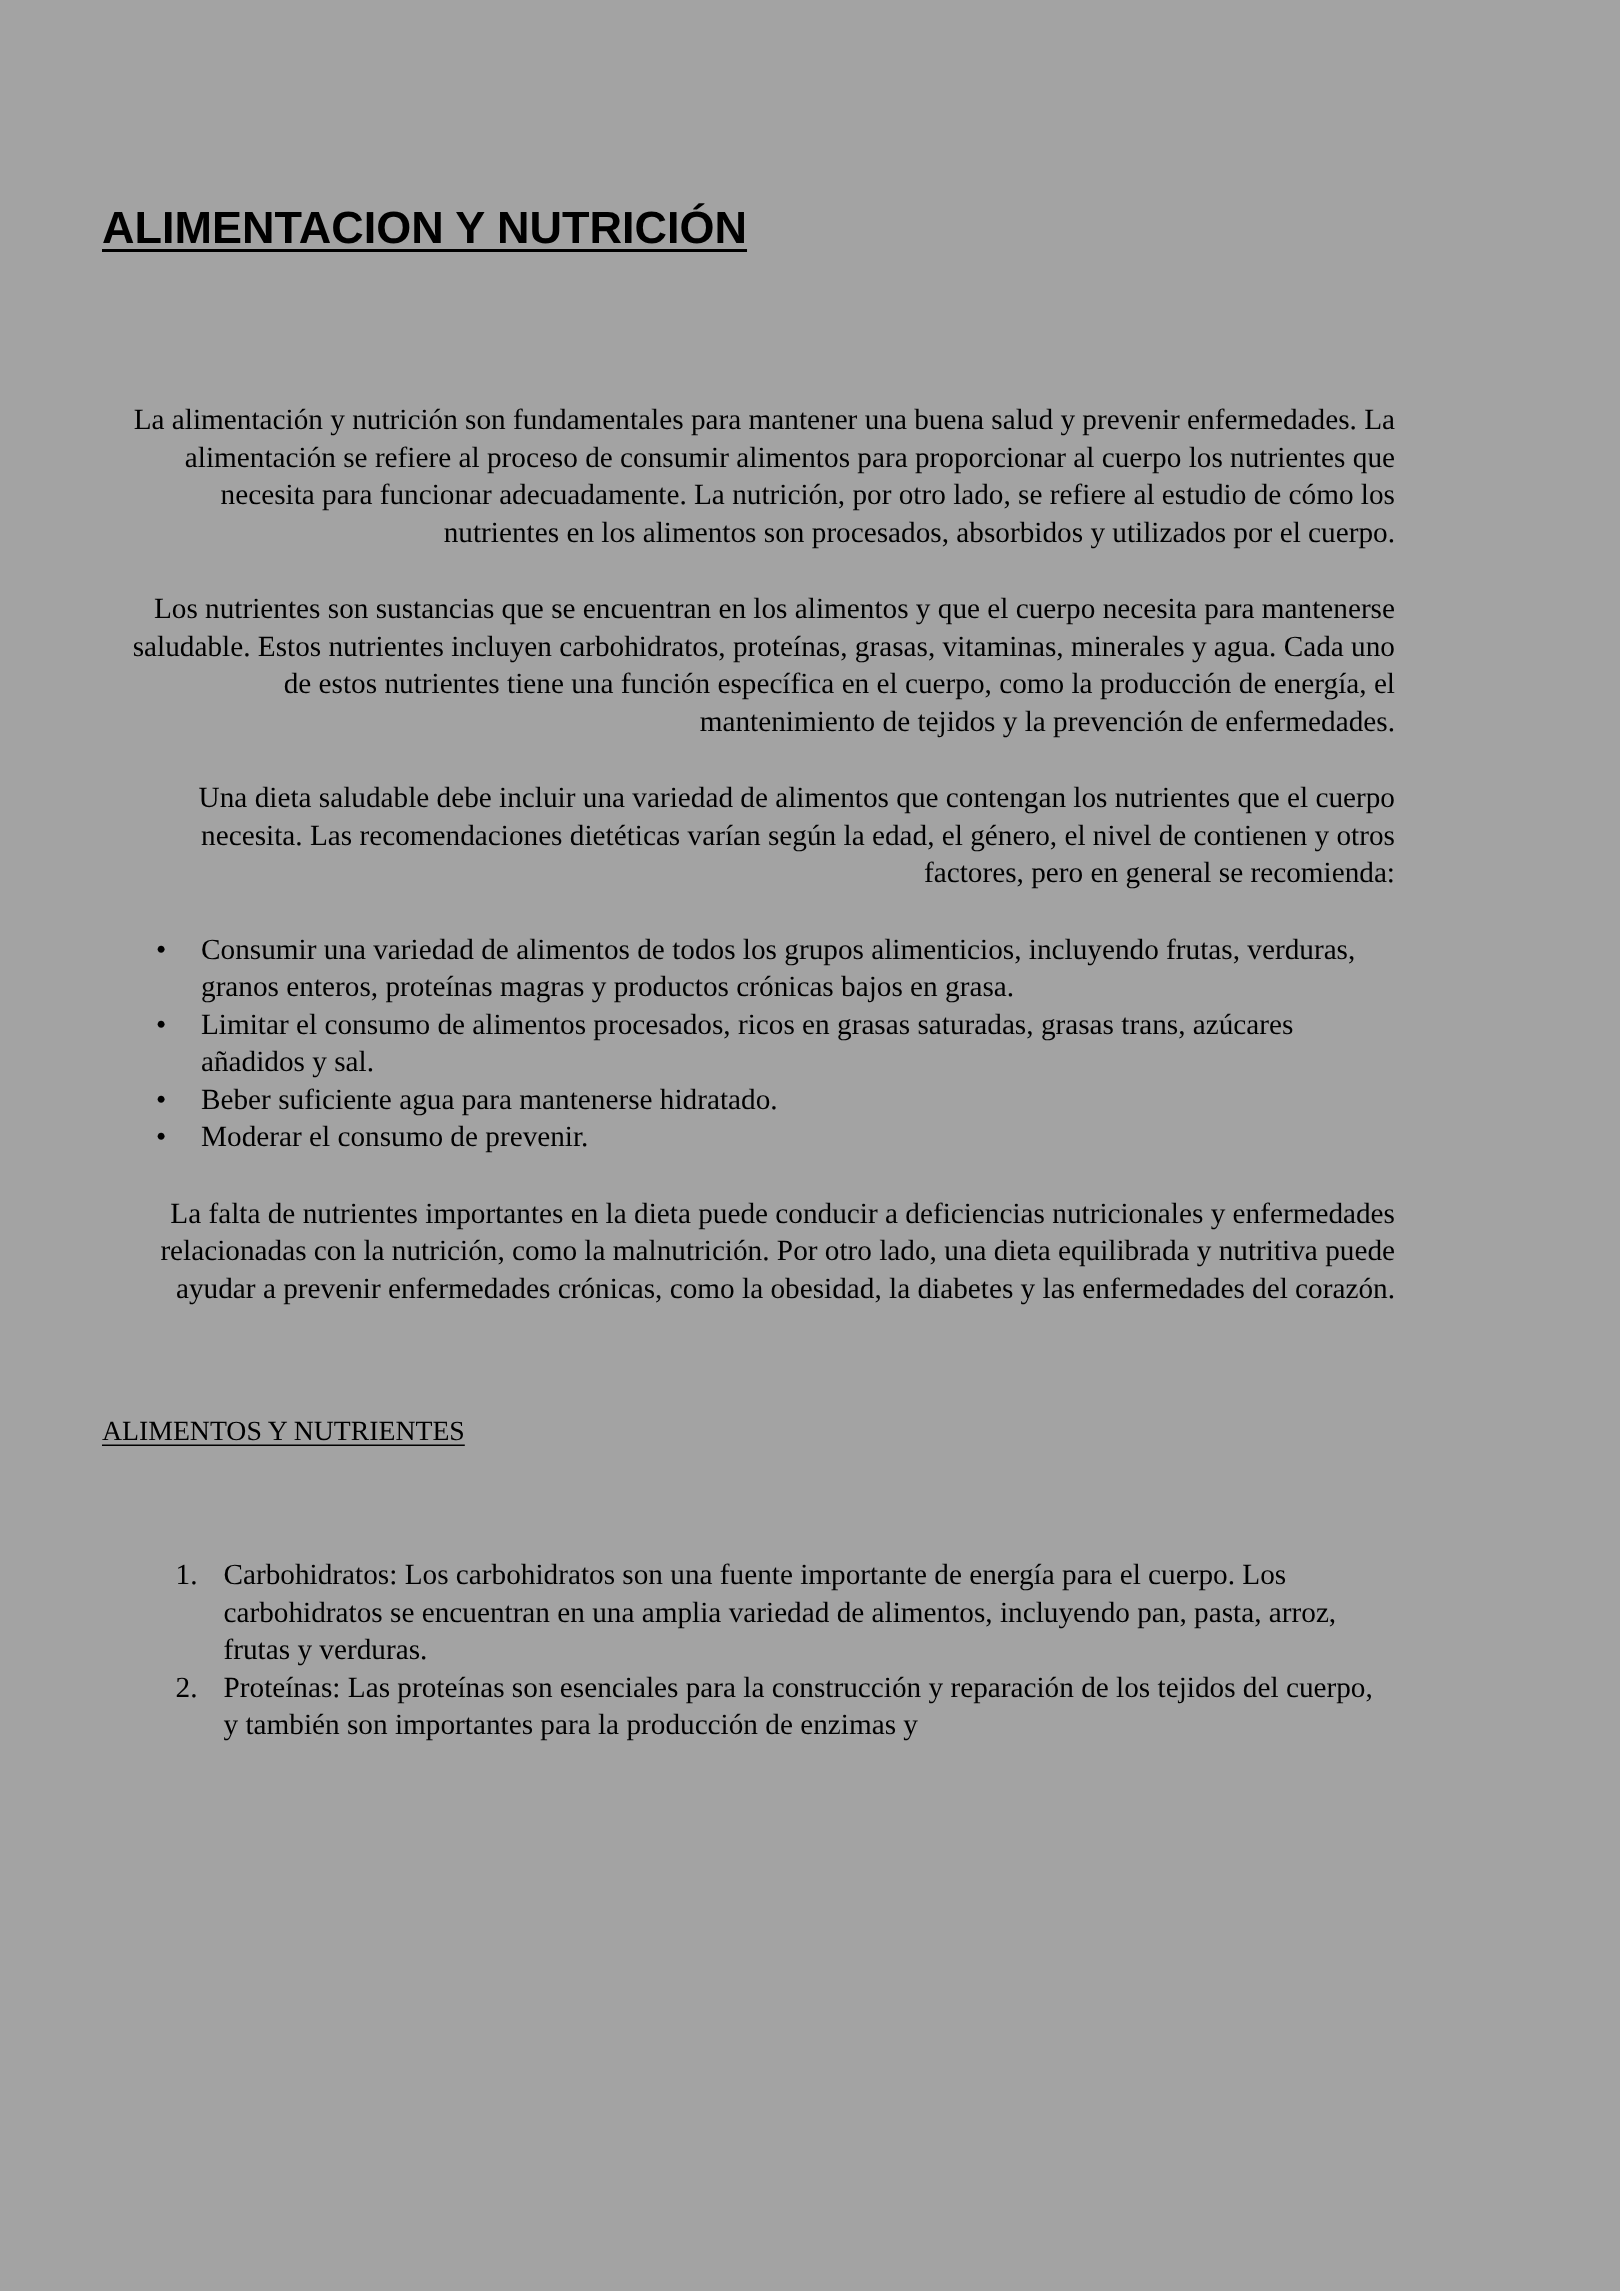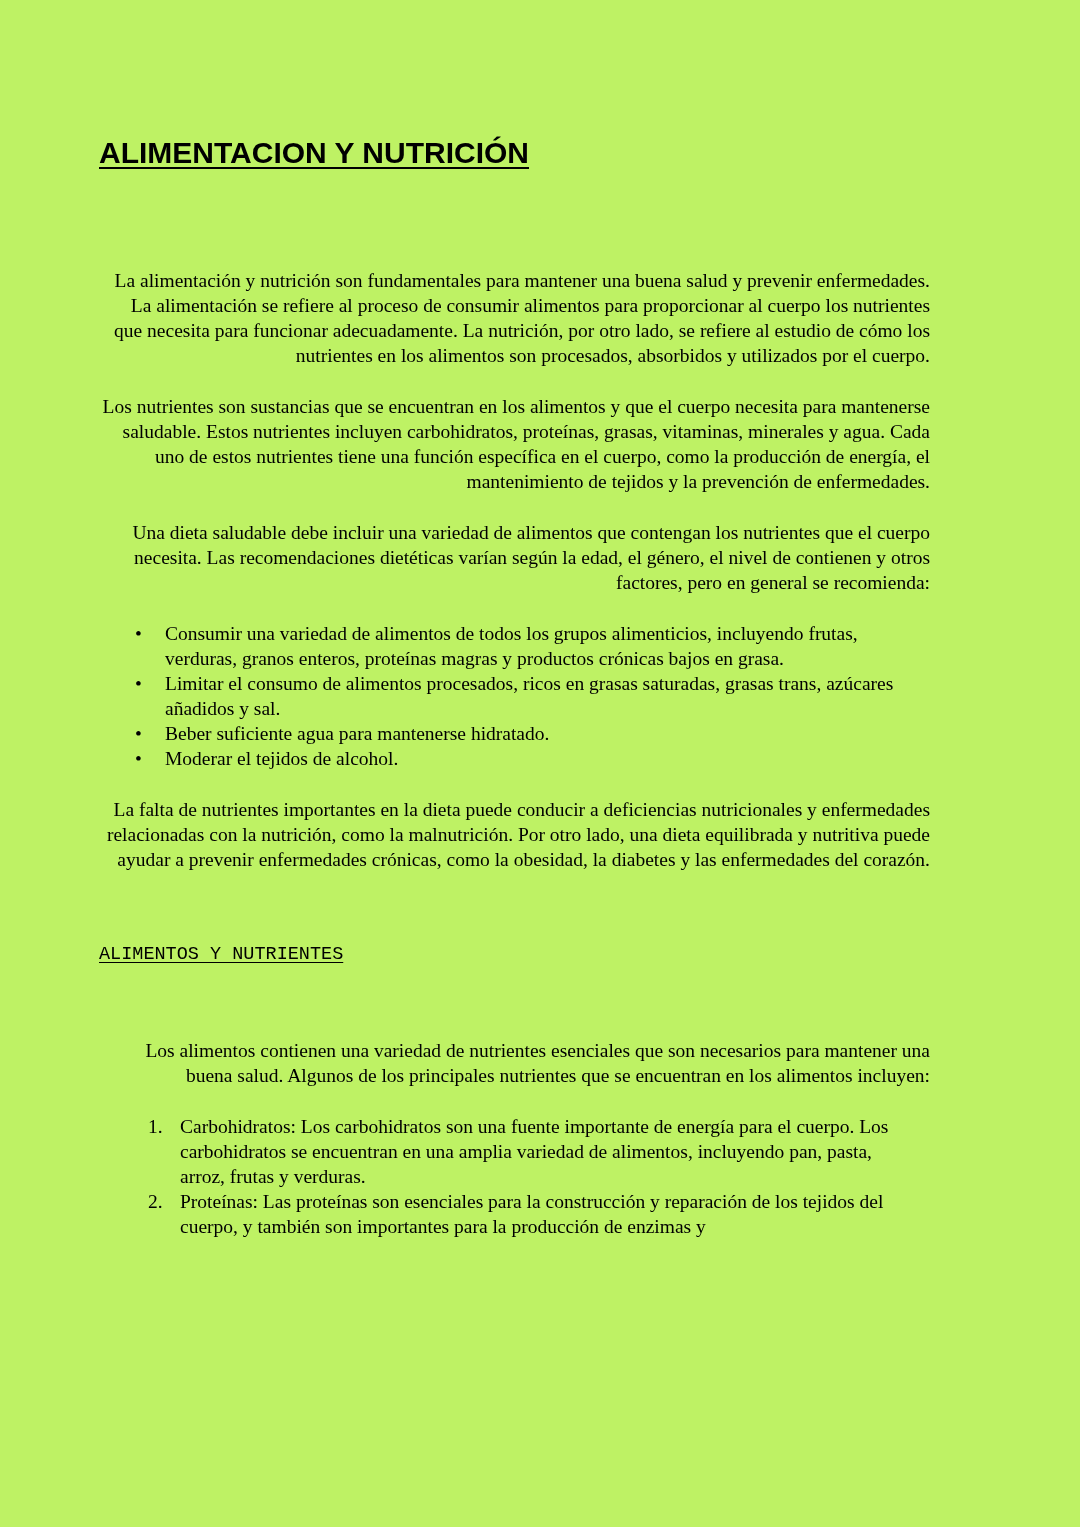--- a/index.html
+++ b/index.html
@@ -5,22 +5,22 @@
   html, body {
     margin: 0;
     padding: 0;
     background: #ffffff;
   }
   .page {
     position: relative;
     width: 1080px;
     height: 1527px;
     box-sizing: border-box;
-    background: #bef264;
-    padding: 135px 150px 0 99px;
+    background: #a3a3a3;
+    padding: 135px 150px 0 68px;
     font-family: "Liberation Serif", serif;
     font-size: 19.5px;
     line-height: 25px;
     color: #000000;
     overflow: hidden;
   }
   .doc-title {
     font-family: "Liberation Sans", sans-serif;
     font-size: 30px;
     font-weight: 700;
@@ -60,21 +60,21 @@
     padding-left: 17px;
     counter-increment: nutrient;
   }
   .numbered-list li::before {
     content: counter(nutrient) ".";
     position: absolute;
     left: -15px;
     top: 0;
   }
   .section-heading {
-    font-family: Liberation Mono, monospace;
+    font-family: Liberation Serif, serif;
     font-size: 18.5px;
     font-weight: 400;
     line-height: 22px;
     text-decoration: underline;
     text-decoration-thickness: 1px;
     text-underline-offset: 3px;
     margin: 72px 0 72px 0;
   }
 </style>
 </head>
@@ -87,27 +87,26 @@
   <p class="para">La alimentación y nutrición son fundamentales para mantener una buena salud y prevenir enfermedades. La alimentación se refiere al proceso de consumir alimentos para proporcionar al cuerpo los nutrientes que necesita para funcionar adecuadamente. La nutrición, por otro lado, se refiere al estudio de cómo los nutrientes en los alimentos son procesados, absorbidos y utilizados por el cuerpo.</p>
 
   <p class="para">Los nutrientes son sustancias que se encuentran en los alimentos y que el cuerpo necesita para mantenerse saludable. Estos nutrientes incluyen carbohidratos, proteínas, grasas, vitaminas, minerales y agua. Cada uno de estos nutrientes tiene una función específica en el cuerpo, como la producción de energía, el mantenimiento de tejidos y la prevención de enfermedades.</p>
 
   <p class="para">Una dieta saludable debe incluir una variedad de alimentos que contengan los nutrientes que el cuerpo necesita. Las recomendaciones dietéticas varían según la edad, el género, el nivel de contienen y otros factores, pero en general se recomienda:</p>
 
   <ul class="bullet-list">
     <li><span class="bullet-marker">•</span><span>Consumir una variedad de alimentos de todos los grupos alimenticios, incluyendo frutas, verduras, granos enteros, proteínas magras y productos crónicas bajos en grasa.</span></li>
     <li><span class="bullet-marker">•</span><span>Limitar el consumo de alimentos procesados, ricos en grasas saturadas, grasas trans, azúcares añadidos y sal.</span></li>
     <li><span class="bullet-marker">•</span><span>Beber suficiente agua para mantenerse hidratado.</span></li>
-    <li><span class="bullet-marker">•</span><span>Moderar el tejidos de alcohol.</span></li>
+    <li><span class="bullet-marker">•</span><span>Moderar el consumo de prevenir.</span></li>
   </ul>
 
   <p class="para">La falta de nutrientes importantes en la dieta puede conducir a deficiencias nutricionales y enfermedades relacionadas con la nutrición, como la malnutrición. Por otro lado, una dieta equilibrada y nutritiva puede ayudar a prevenir enfermedades crónicas, como la obesidad, la diabetes y las enfermedades del corazón.</p>
 
   <h2 class="section-heading">ALIMENTOS Y NUTRIENTES</h2>
 
-  <p class="para">Los alimentos contienen una variedad de nutrientes esenciales que son necesarios para mantener una buena salud. Algunos de los principales nutrientes que se encuentran en los alimentos incluyen:</p>
 
   <ol class="numbered-list">
     <li><span>Carbohidratos: Los carbohidratos son una fuente importante de energía para el cuerpo. Los carbohidratos se encuentran en una amplia variedad de alimentos, incluyendo pan, pasta, arroz, frutas y verduras.</span></li>
     <li><span>Proteínas: Las proteínas son esenciales para la construcción y reparación de los tejidos del cuerpo, y también son importantes para la producción de enzimas y</span></li>
   </ol>
 
 </div>
 
 </body></html>

